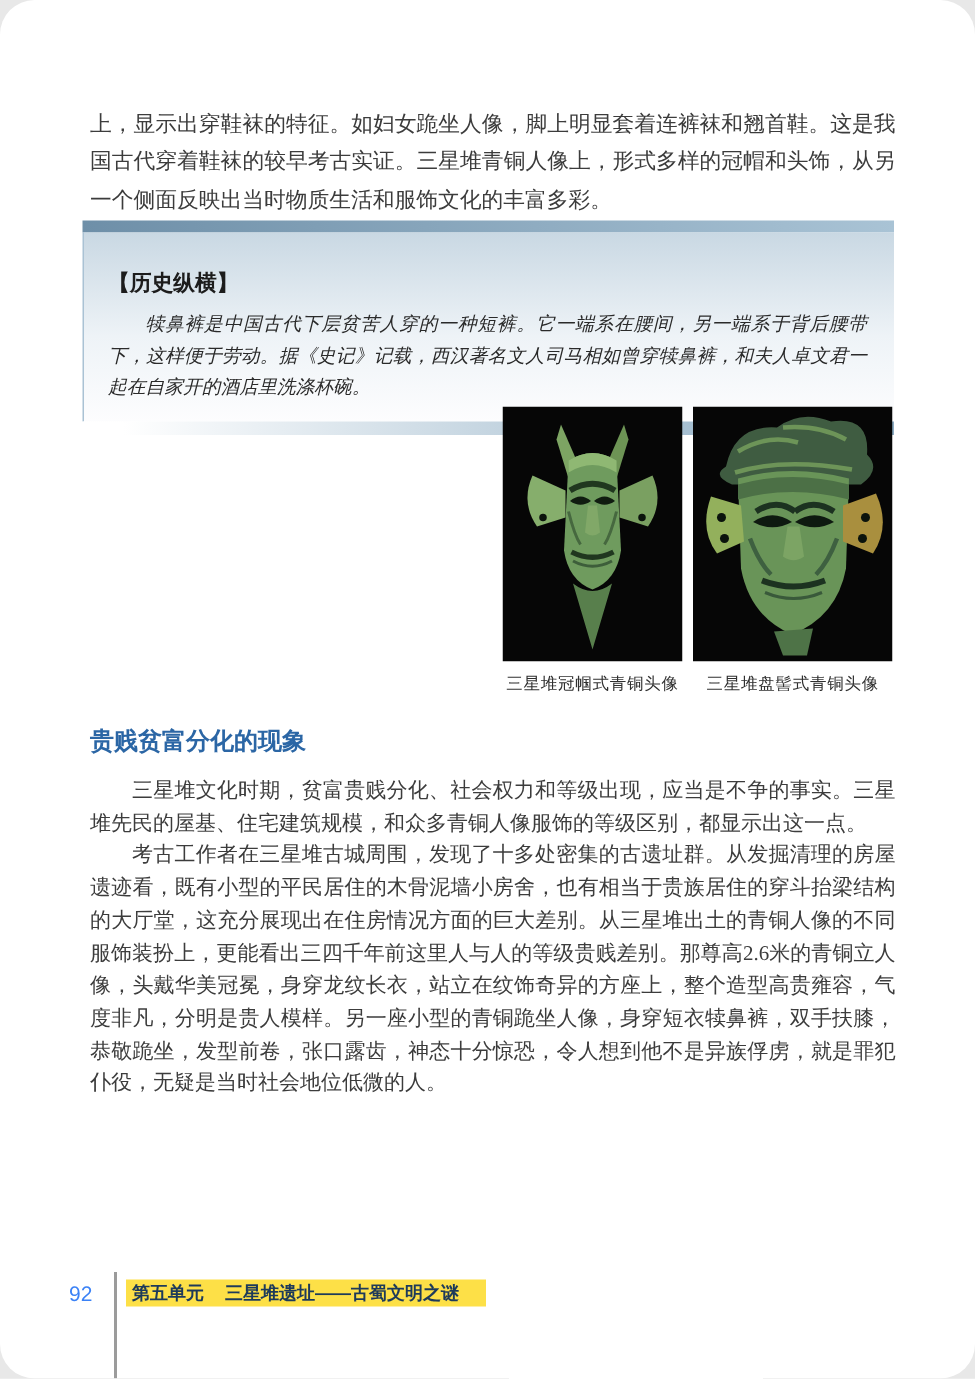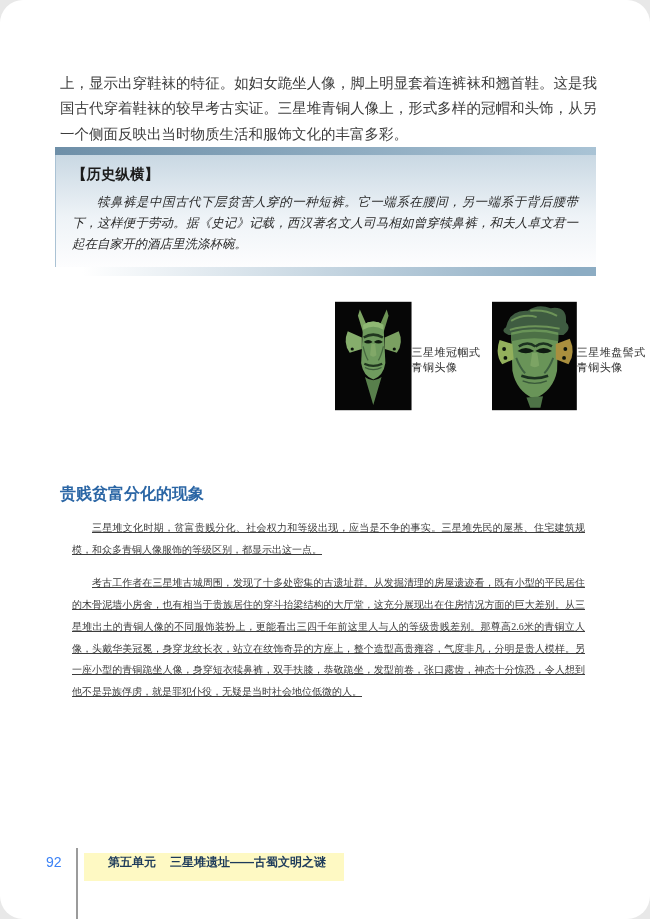--- a/index.html
+++ b/index.html
@@ -6,42 +6,42 @@
   .page{
     position:relative;width:650px;height:919px;background:#ffffff;
     margin:0 auto;overflow:hidden;
     font-family:"Liberation Serif","DejaVu Serif",serif;color:#3c3c3c;border-radius:23px;
   }
   
   .intro{position:absolute;left:60px;top:56px;width:537px;font-size:14.5px;line-height:25.5px;text-align:justify;}
   
   .hbox{position:absolute;left:55px;top:147px;width:541px;}
   .hbox-band-top{height:8px;background:linear-gradient(to right,#6e8fa8,#a9c3d5);}
-  .hbox-body{background:linear-gradient(#c9d8e3 0%,#eef3f7 55%,#fdfdfe 100%);border-left:1px solid #aac2d4;padding:10px 18px 12px 16px;}
+  .hbox-body{background:linear-gradient(#c9d8e3 0%,#eef3f7 55%,#fdfdfe 100%);border-left:1px solid #aac2d4;padding:24px 18px 12px 16px;}
   .hbox-title{font-weight:bold;font-size:14.5px;color:#1c1c1c;}
   .hbox-text{font-style:italic;font-size:12.5px;line-height:21px;text-indent:2em;text-align:justify;margin:8px 0 0 0;color:#2a2a2a;}
   .hbox-band-bottom{height:9px;background:linear-gradient(to right,#ffffff 5%,#8cacc3 95%);}
   
   .agri-text{position:absolute;left:60px;top:266px;width:273px;font-size:14px;line-height:21.6px;text-indent:2em;text-align:justify;margin:0;}
   .figs{position:absolute;left:335px;top:271px;display:flex;gap:7px;}
-  .fig{display:flex;flex-direction:row;align-items:center;}
+  .fig{display:flex;flex-direction:column;align-items:center;}
   .fig svg{display:block;}
   .fig-caption{margin-top:7px;font-size:11px;color:#2f2f2f;letter-spacing:.5px;}
   
   .section{position:absolute;left:60px;width:537px;}
   .sec-wealth{top:484px;}
   .sec-craft{top:739px;}
   .sec-heading{font-size:16px;font-weight:bold;color:#2b66a5;margin:0 0 12px 0;font-family:"Liberation Sans","DejaVu Sans",sans-serif;}
-  .sec-p{font-size:10px;line-height:21.7px;text-indent:2em;text-align:justify;margin:12px;text-decoration:underline;}
+  .sec-p{font-size:14px;line-height:21.7px;text-indent:2em;text-align:justify;margin:0;}
   
   .footer-page-num{position:absolute;left:46px;top:854px;font-size:14px;font-family:"Liberation Sans","DejaVu Sans",sans-serif;color:#3b82f6;}
   .footer-vline{position:absolute;left:76px;top:848px;width:2px;height:71px;background:#9b9b9b;}
   .footer-strip{
-    position:absolute;left:84px;top:853px;width:236px;height:28px;background:#fef9c3;
-    color:#1d3a5a;font-size:12px;line-height:18px;padding-left:24px;font-weight:bold;
+    position:absolute;left:84px;top:853px;width:236px;height:18px;background:#fde047;
+    color:#1d3a5a;font-size:12px;line-height:18px;padding-left:4px;font-weight:bold;
     font-family:"Liberation Sans","DejaVu Sans",sans-serif;white-space:nowrap;
   }
   .footer-strip .unit{margin-right:14px;}
 </style>
 </head>
 <body>
 
 <div class="page">
 
   <p class="intro">上，显示出穿鞋袜的特征。如妇女跪坐人像，脚上明显套着连裤袜和翘首鞋。这是我国古代穿着鞋袜的较早考古实证。三星堆青铜人像上，形式多样的冠帽和头饰，从另一个侧面反映出当时物质生活和服饰文化的丰富多彩。</p>

